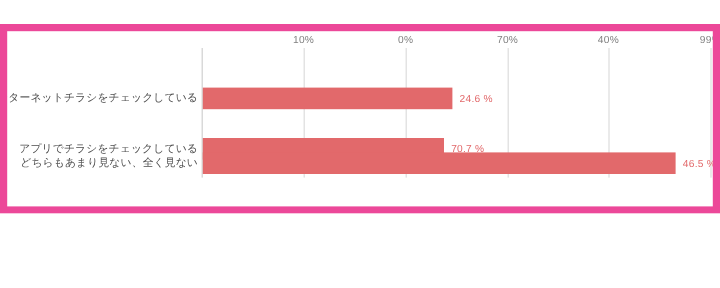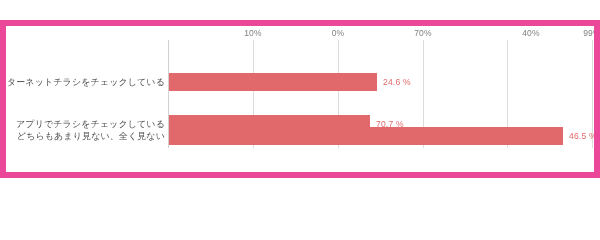--- a/index.html
+++ b/index.html
@@ -104,21 +104,21 @@
     <div class="gridline axis-origin" style="left:162px;"></div>
     <div class="gridline" style="left:247px;"></div>
     <div class="gridline" style="left:332px;"></div>
     <div class="gridline" style="left:417px;"></div>
     <div class="gridline" style="left:501px;"></div>
     <div class="gridline" style="left:586px;"></div>
 
     <div class="tick-label" style="left:247px;">10%</div>
     <div class="tick-label" style="left:332px;">0%</div>
     <div class="tick-label" style="left:417px;">70%</div>
-    <div class="tick-label" style="left:525px;">40%</div>
+    <div class="tick-label" style="left:501px;">40%</div>
     <div class="tick-label" style="left:586px;">99%</div>
 
 
     <div class="row" style="top:42px;">
       <div class="cat-label">インターネットチラシをチェックしている</div>
       <div class="bar" style="width:208px;"></div>
       <div class="value-label" style="left:377px;">24.6 %</div>
     </div>
 
     <div class="row" style="top:84px;">

